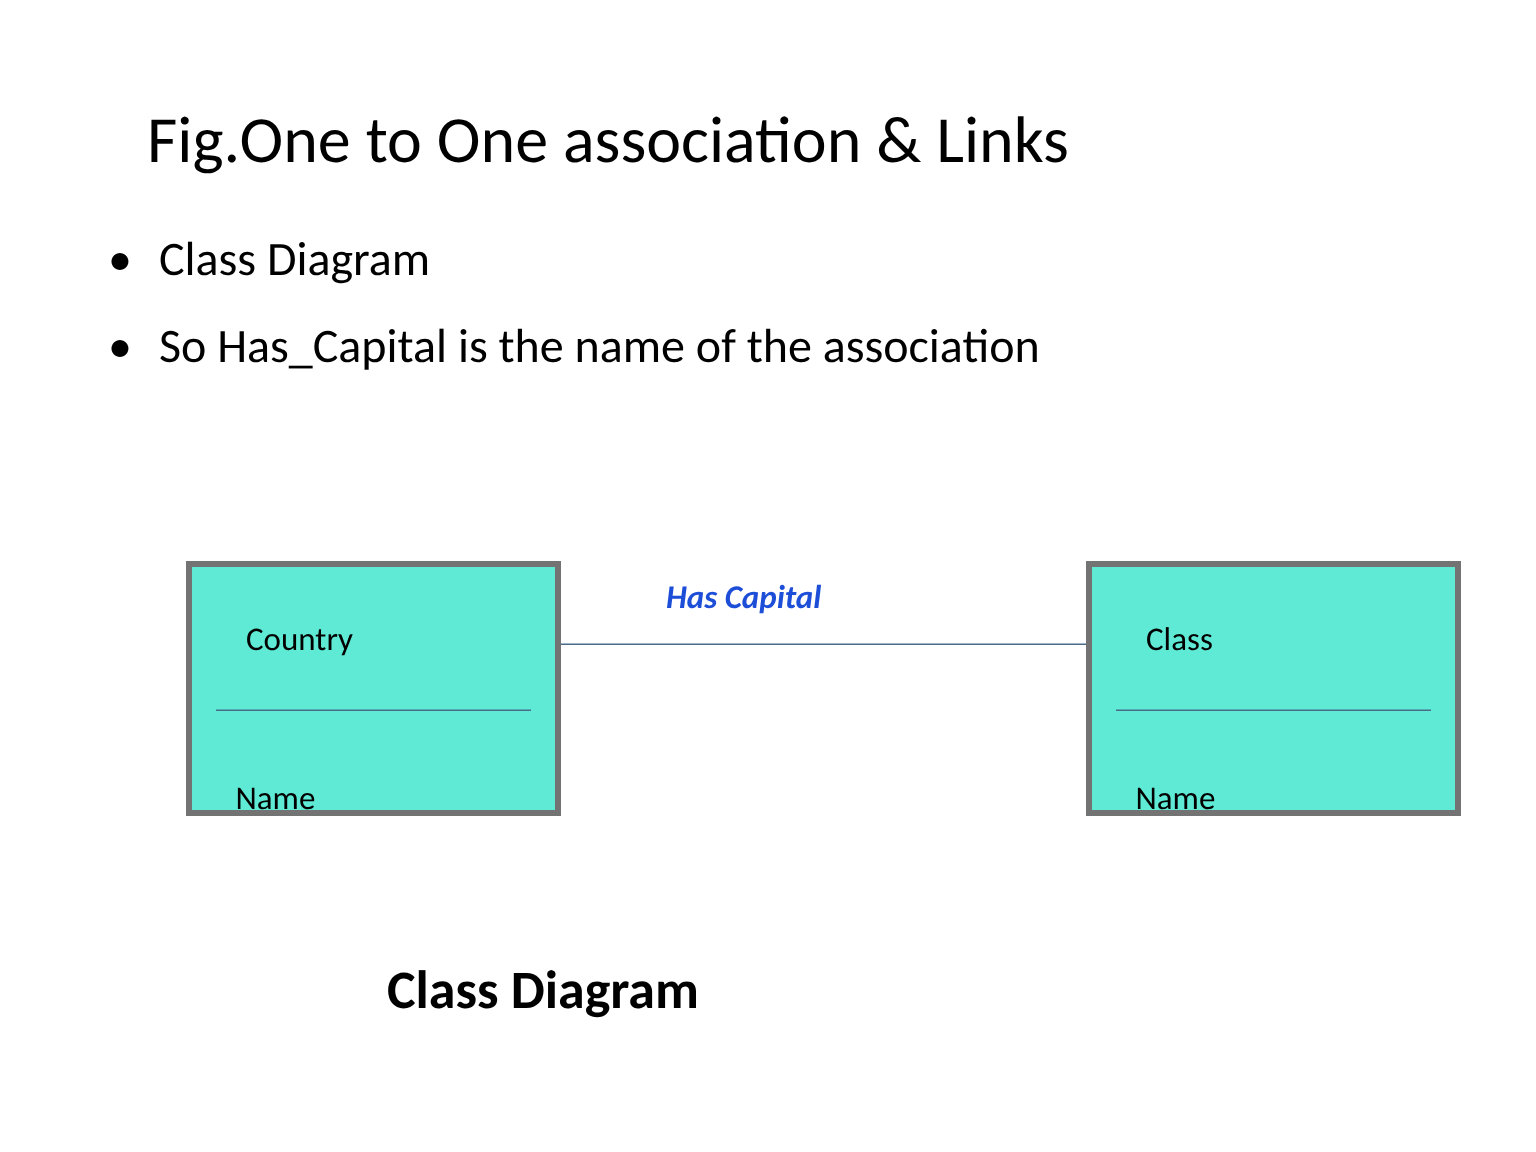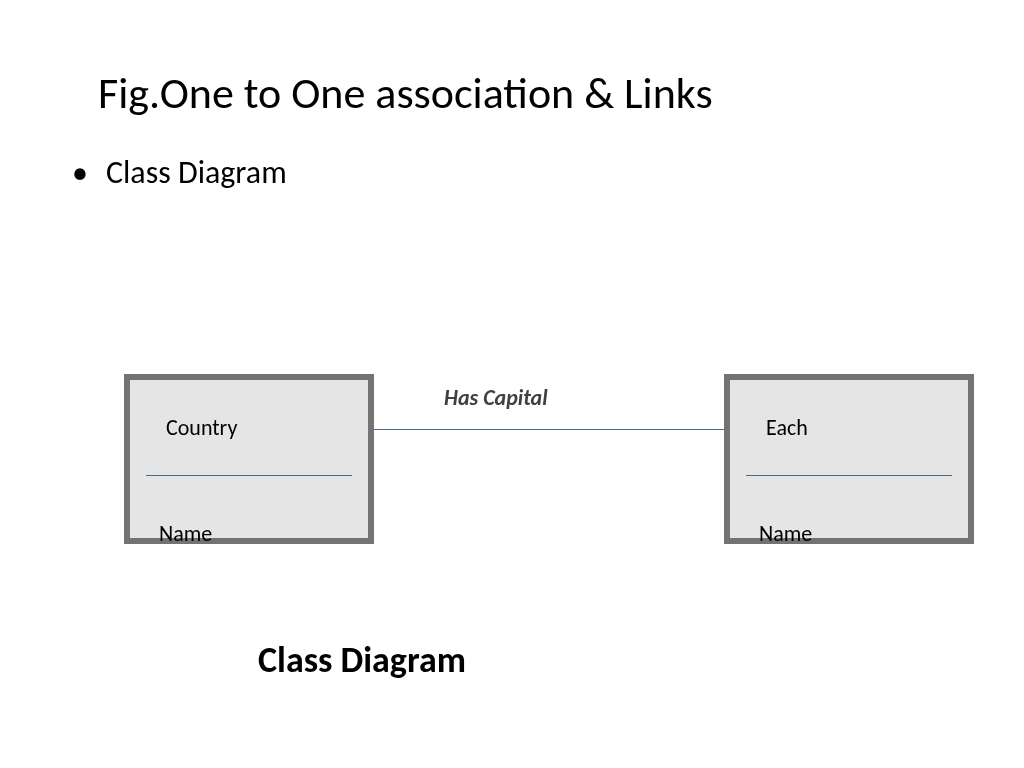--- a/index.html
+++ b/index.html
@@ -37,22 +37,22 @@
     }
     .diagram-area {
       position: absolute;
       top: 310px;
       left: 60px;
       width: 910px;
       height: 200px;
     }
     .class-box {
       position: absolute;
-      border: 6px solid #737373;
-      background: #e5e5e5;
+      border: 4px solid #737373;
+      background: #5eead4;
       width: 250px;
     }
     .class-box.left {
       top: 0;
       left: 0;
       height: 170px;
     }
     .class-box.right {
       top: 0;
       left: 600px;
@@ -80,48 +80,49 @@
       height: 1px;
       background: #4a6a8a;
     }
     .association-label {
       position: absolute;
       top: 10px;
       left: 320px;
       font-size: 22px;
       font-weight: bold;
       font-style: italic;
-      color: #404040;
+      color: #1d4ed8;
     }
     .caption {
       position: absolute;
       top: 590px;
       left: 210px;
       font-size: 36px;
       font-weight: bold;
       color: #000;
     }
   </style>
 </head>
 <body>
 
 <div class="title">Fig.One to One association &amp; Links</div>
 
 <div class="bullet-list">
   <div class="bullet-item"><span>Class Diagram</span></div>
+  <div class="bullet-item"><span>So Has_Capital is the name of the association</span></div>
 </div>
 
 <div class="diagram-area">
   <div class="class-box left">
     <div class="class-compartment top">Country</div>
     <div class="class-compartment bottom">Name</div>
   </div>
 
   <div class="association-line"></div>
   <div class="association-label">Has Capital</div>
 
   <div class="class-box right">
-    <div class="class-compartment top">Each</div>
+    <div class="class-compartment top">Class</div>
     <div class="class-compartment bottom">Name</div>
   </div>
 </div>
 
 <div class="caption">Class Diagram</div>
 
 </body></html>

